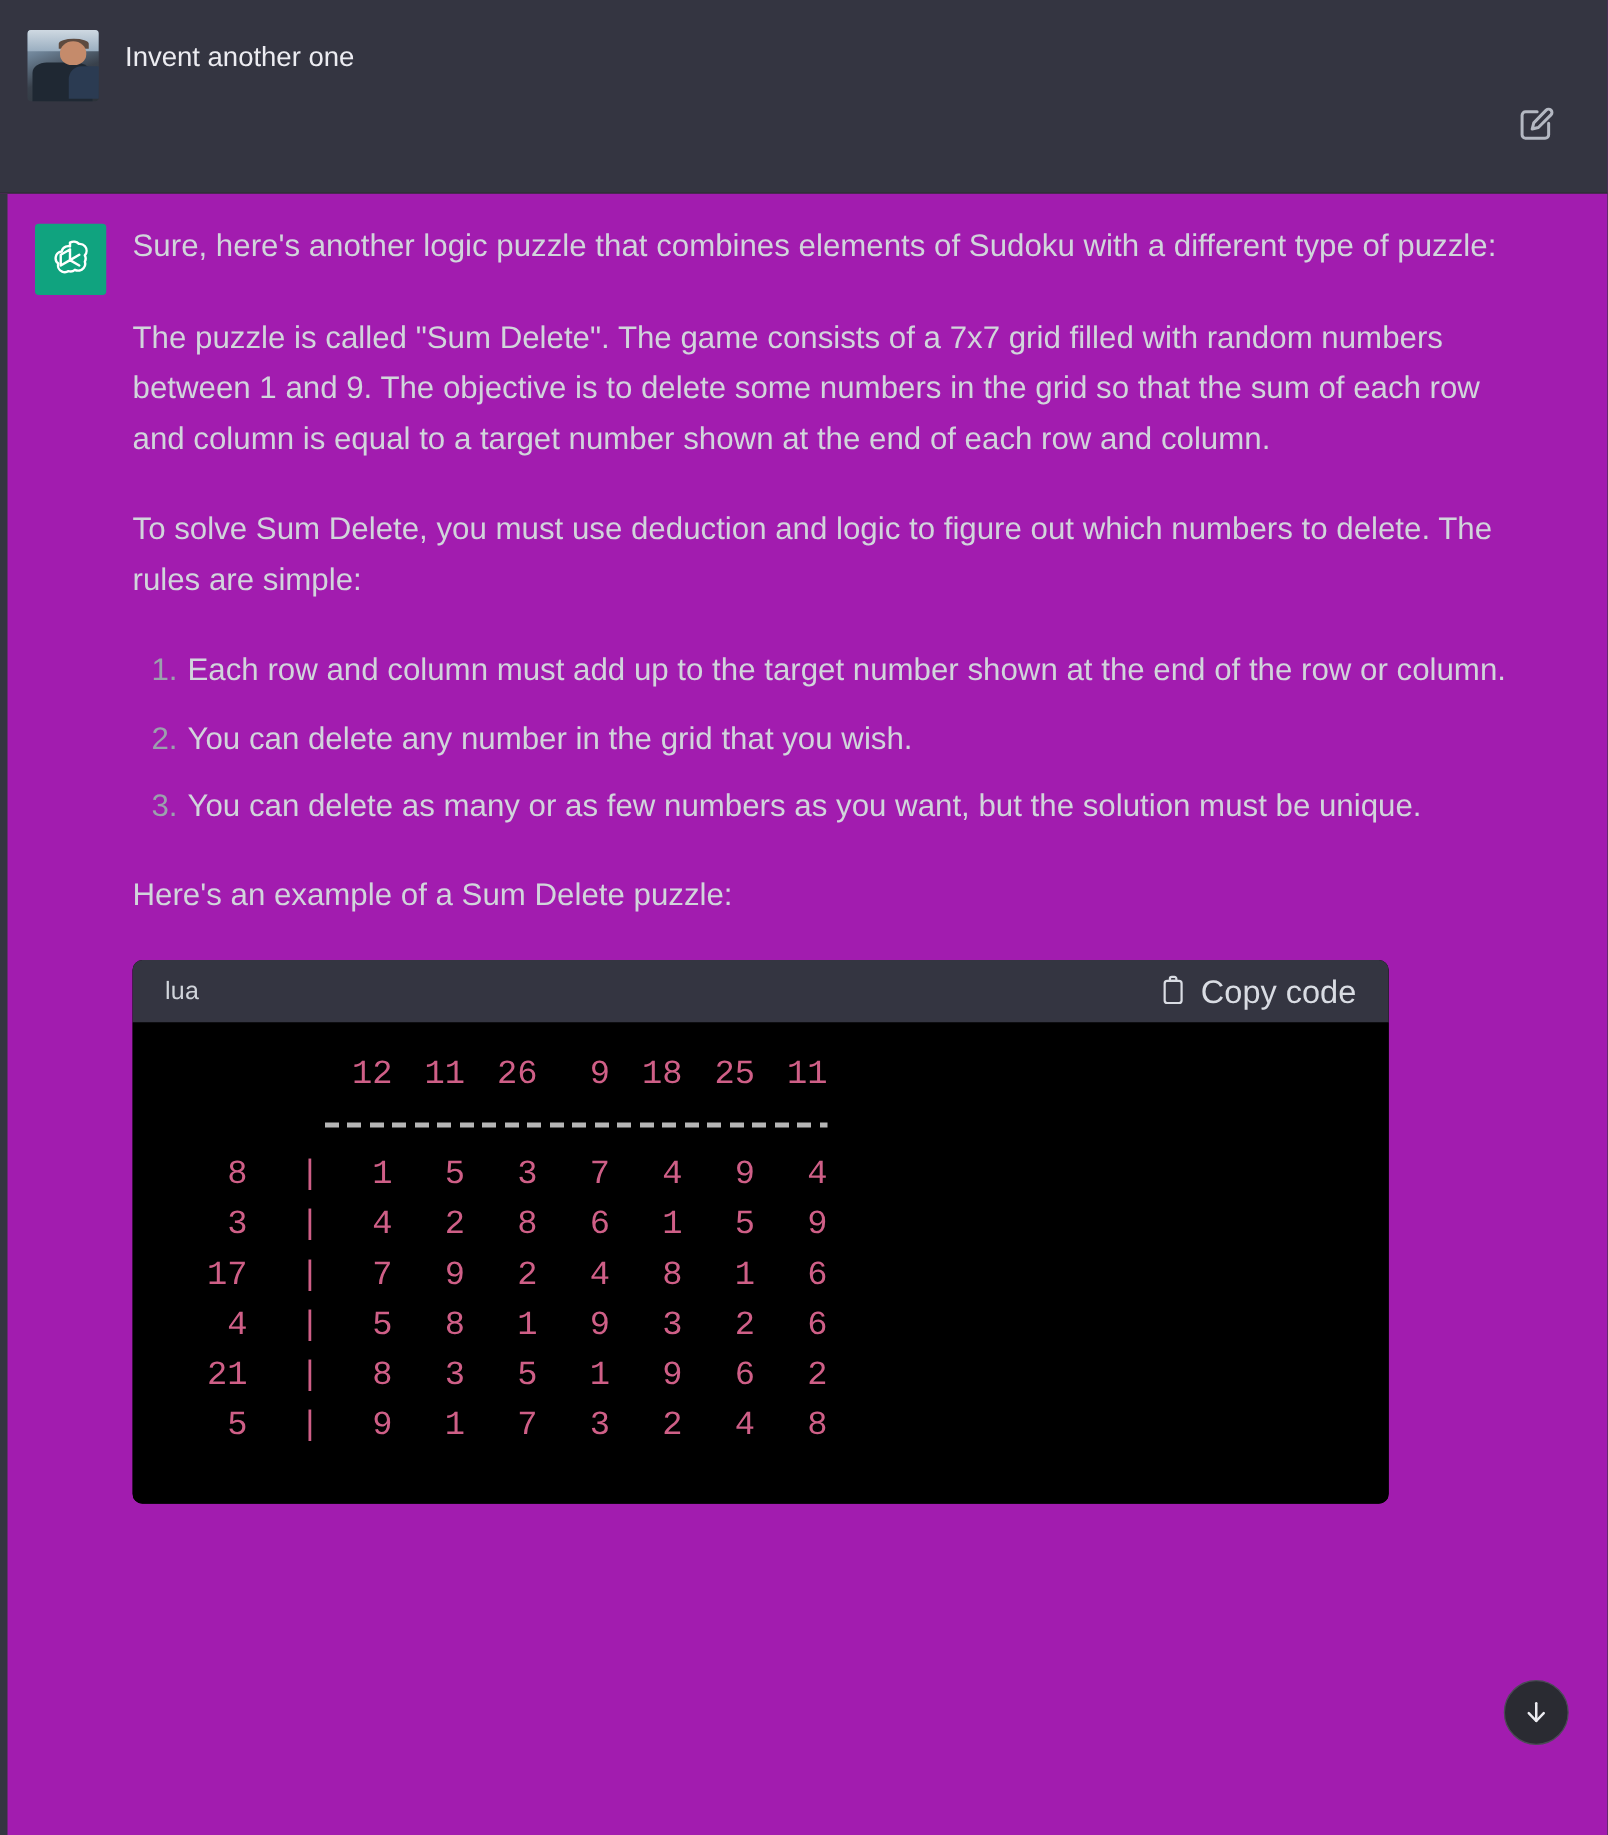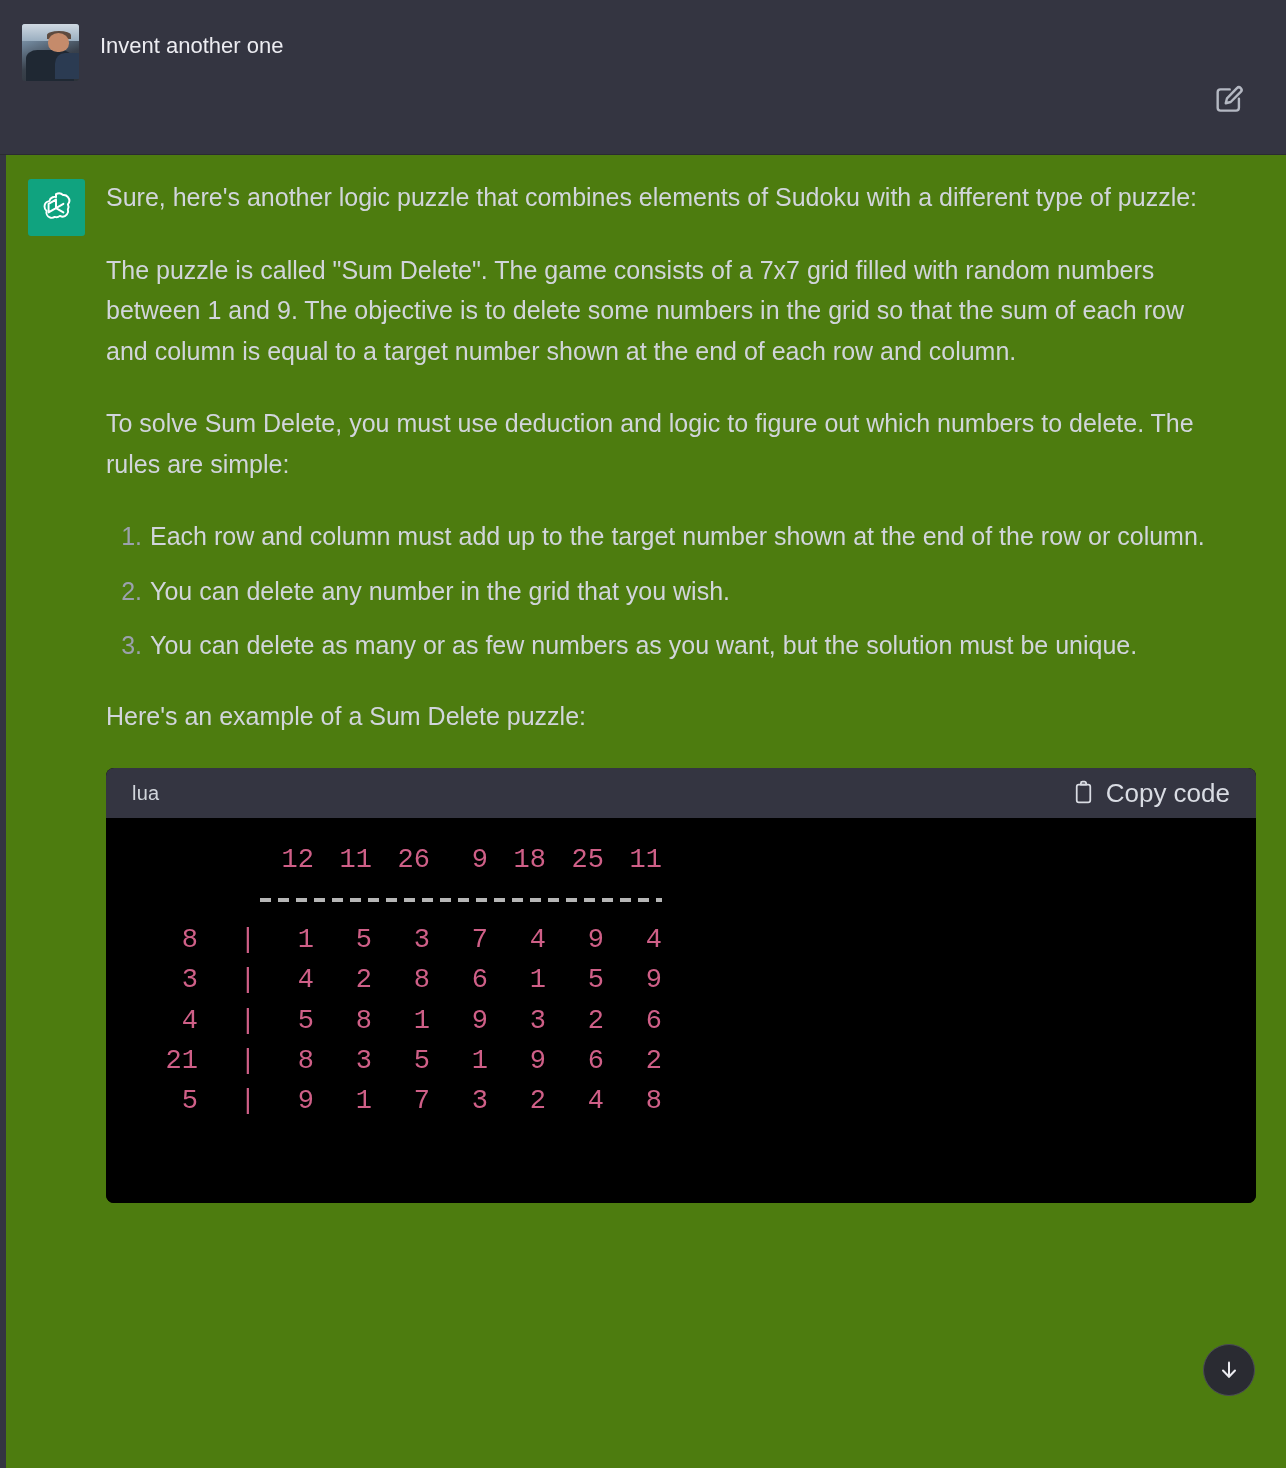--- a/index.html
+++ b/index.html
@@ -23,21 +23,21 @@
   .msg-row {
     width: 100%;
     position: relative;
   }
   .msg-row.user {
     background: #343541;
     border-bottom: 1px solid #2a2b32;
     min-height: 155px;
   }
   .msg-row.assistant {
-    background: #4d7c0f;
+    background: #a21caf;
     border-left: 6px solid #343541;
     min-height: 1313px;
   }
 
   .msg-inner {
     display: flex;
     padding: 22px 0 0 0;
   }
 
   
@@ -148,21 +148,21 @@
     cursor: pointer;
   }
   .edit-btn svg { width: 100%; height: 100%; display: block; }
 
   
   .code-block {
     margin: 0 0 0 0;
     border-radius: 8px;
     overflow: hidden;
     background: #000000;
-    width: 1150px;
+    width: 1005px;
   }
   .code-head {
     background: #343541;
     display: flex;
     align-items: center;
     justify-content: space-between;
     padding: 0 26px;
     height: 50px;
     font-size: 20px;
     color: #d1d5db;
@@ -341,20 +341,31 @@
                       <td class="bar">|</td>
                       <td>4</td>
                       <td>2</td>
                       <td>8</td>
                       <td>6</td>
                       <td>1</td>
                       <td>5</td>
                       <td>9</td>
                     </tr>
                     <tr>
+                      <td class="rowlabel">17</td>
+                      <td class="bar">|</td>
+                      <td>7</td>
+                      <td>9</td>
+                      <td>2</td>
+                      <td>4</td>
+                      <td>8</td>
+                      <td>1</td>
+                      <td>6</td>
+                    </tr>
+                    <tr>
                       <td class="rowlabel">4</td>
                       <td class="bar">|</td>
                       <td>5</td>
                       <td>8</td>
                       <td>1</td>
                       <td>9</td>
                       <td>3</td>
                       <td>2</td>
                       <td>6</td>
                     </tr>

